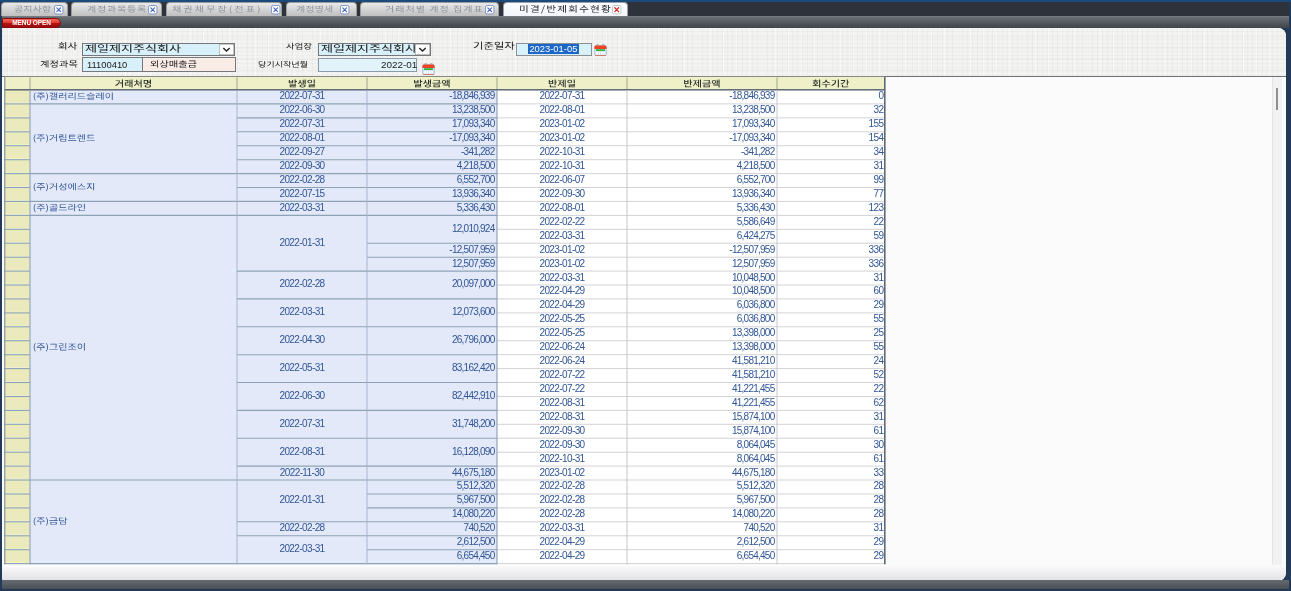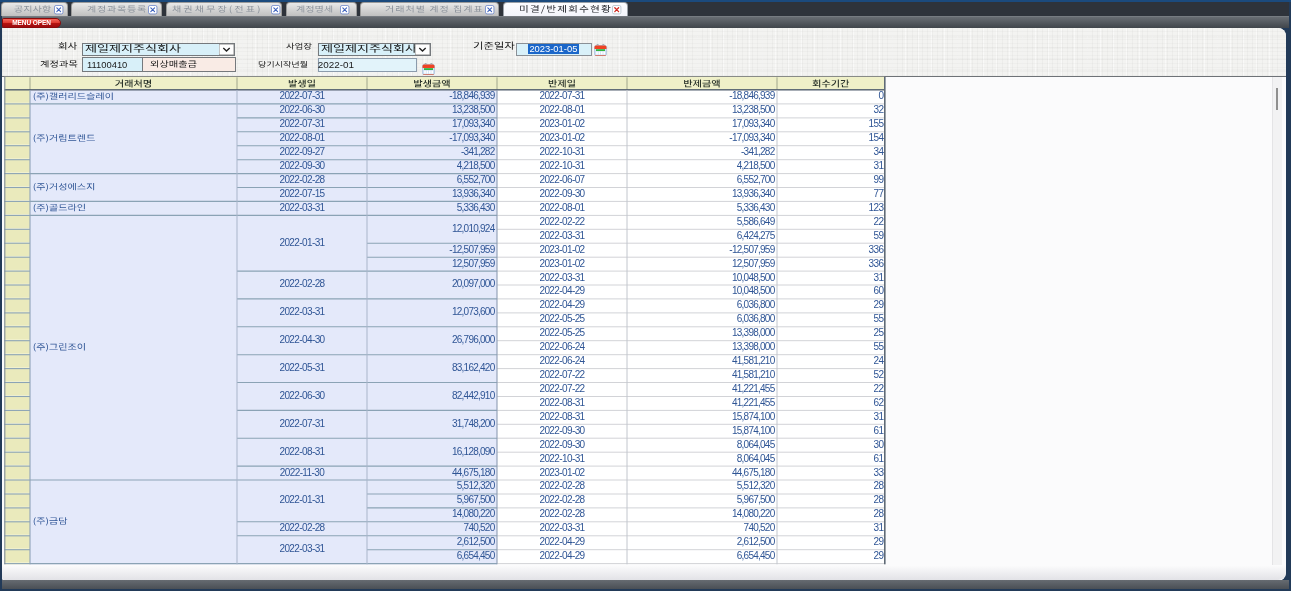--- a/index.html
+++ b/index.html
@@ -121,21 +121,21 @@
       <rect x="9.4" y="7.6" width="1.6" height="3" fill="#fff"></rect>
       <rect x="1.2" y="11" width="10.6" height="0.7" fill="#d85a40"></rect>
     </svg>
 <div style="position:absolute;left:81.5px;top:57px;width:61.5px;height:14.5px;background:#d8f0f9;border:1px solid #75797d;box-sizing:border-box"></div>
 <div style="position:absolute;left:87px;top:57.5px;height:28px;font:9.4px 'Liberation Sans';color:#1a1a1a;line-height:14px">11100410</div>
 <div style="position:absolute;left:143px;top:57px;width:93px;height:14.5px;background:#f9ebe5;border:1px solid #75797d;border-left:none;box-sizing:border-box"></div>
 <svg style="position:absolute;left:150.0px;top:54.8px;overflow:visible" width="49" height="16">
       <path transform="translate(0,12)" d="M3.5 -5.7C4.5 -5.7 5.1 -5.2 5.1 -4.5C5.1 -3.9 4.5 -3.4 3.5 -3.4C2.6 -3.4 1.9 -3.9 1.9 -4.5C1.9 -5.2 2.6 -5.7 3.5 -5.7ZM7.2 -6.8V0.6H8.0V-6.8ZM0.7 -1.0C2.3 -1.0 4.6 -1.0 6.7 -1.3L6.6 -1.8C5.7 -1.7 4.8 -1.6 3.9 -1.6V-2.8C5.1 -3.0 6.0 -3.6 6.0 -4.5C6.0 -5.6 4.9 -6.3 3.5 -6.3C2.1 -6.3 1.0 -5.6 1.0 -4.5C1.0 -3.6 1.9 -3.0 3.1 -2.8V-1.6C2.2 -1.5 1.3 -1.5 0.6 -1.5Z M14.1 -2.1C12.3 -2.1 11.1 -1.6 11.1 -0.7C11.1 0.1 12.3 0.6 14.1 0.6C16.0 0.6 17.2 0.1 17.2 -0.7C17.2 -1.6 16.0 -2.1 14.1 -2.1ZM14.1 -1.5C15.5 -1.5 16.3 -1.2 16.3 -0.7C16.3 -0.2 15.5 0.1 14.1 0.1C12.8 0.1 11.9 -0.2 11.9 -0.7C11.9 -1.2 12.8 -1.5 14.1 -1.5ZM12.2 -6.4V-5.6C12.2 -4.5 11.3 -3.5 9.9 -3.1L10.3 -2.5C11.4 -2.9 12.2 -3.5 12.6 -4.4C13.0 -3.7 13.8 -3.0 14.8 -2.7L15.2 -3.3C13.9 -3.6 13.0 -4.6 13.0 -5.6V-6.4ZM16.2 -6.8V-2.3H17.1V-4.3H18.4V-4.8H17.1V-6.8Z M19.6 -5.9V-1.3H23.2V-5.9ZM22.4 -5.4V-1.9H20.4V-5.4ZM24.3 -6.6V0.3H25.1V-3.3H26.4V0.6H27.2V-6.8H26.4V-3.8H25.1V-6.6Z M29.7 0.0V0.6H36.3V0.0H30.6V-0.7H36.0V-2.3H33.3V-3.0H37.0V-3.5H28.7V-3.0H32.5V-2.3H29.7V-1.8H35.2V-1.1H29.7ZM29.6 -6.1V-5.6H32.4C32.2 -4.9 30.9 -4.4 29.2 -4.3L29.4 -3.8C31.0 -3.9 32.3 -4.3 32.9 -5.0C33.5 -4.3 34.8 -3.9 36.4 -3.8L36.6 -4.3C34.9 -4.4 33.5 -4.9 33.4 -5.6H36.2V-6.1H33.3V-6.8H32.5V-6.1Z M39.1 -2.1V0.5H45.4V-2.1ZM44.6 -1.5V-0.0H40.0V-1.5ZM38.1 -3.6V-3.1H46.5V-3.6H45.2C45.4 -4.6 45.4 -5.2 45.4 -5.8V-6.4H39.2V-5.8H44.6C44.6 -5.2 44.6 -4.6 44.3 -3.6Z" fill="#1a1a1a"></path>
     </svg>
 <div style="position:absolute;left:317.7px;top:57.8px;width:99.5px;height:13.8px;background:#e2f3fa;border:1px solid #8b9bac;box-sizing:border-box"></div>
-<div style="position:absolute;left:317.7px;top:57.8px;width:99.5px;height:13.8px;font:9.9px 'Liberation Sans';color:#1a1a1a;text-align:left;line-height:13.8px">2022-01</div>
+<div style="position:absolute;left:317.7px;top:57.8px;width:99.5px;height:13.8px;font:9.9px 'Liberation Sans';color:#1a1a1a;text-align:right;line-height:13.8px">2022-01</div>
 <svg style="position:absolute;left:421.5px;top:62.5px" width="13" height="12">
       <circle cx="3.6" cy="1.6" r="1.1" fill="none" stroke="#8d969e" stroke-width="0.9"></circle>
       <circle cx="9.4" cy="1.6" r="1.1" fill="none" stroke="#8d969e" stroke-width="0.9"></circle>
       <rect x="0.5" y="1.5" width="12" height="10" rx="1.5" fill="#cfe0f3" stroke="#b0c4dc" stroke-width="0.8"></rect>
       <path d="M0.5 5 L0.5 3 Q0.5 1.5 2 1.5 L11 1.5 Q12.5 1.5 12.5 3 L12.5 5 Z" fill="#ee4323"></path>
       <rect x="2" y="5.2" width="9" height="1.8" fill="#2fb43c"></rect>
       <rect x="2.2" y="7.6" width="1.6" height="3" fill="#fff"></rect>
       <rect x="4.6" y="7.6" width="1.6" height="3" fill="#fff"></rect>
       <rect x="7" y="7.6" width="1.6" height="3" fill="#fff"></rect>
       <rect x="9.4" y="7.6" width="1.6" height="3" fill="#fff"></rect>

